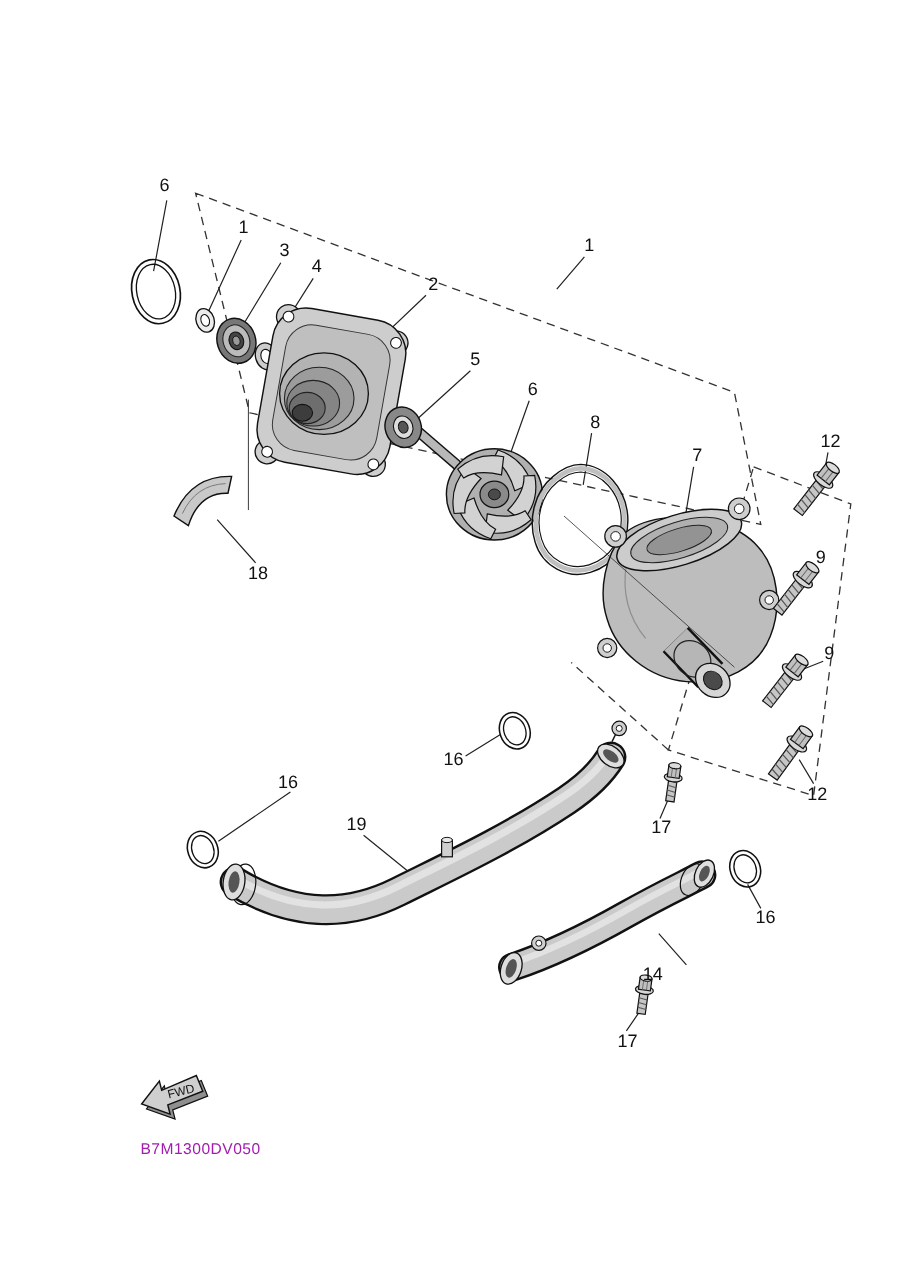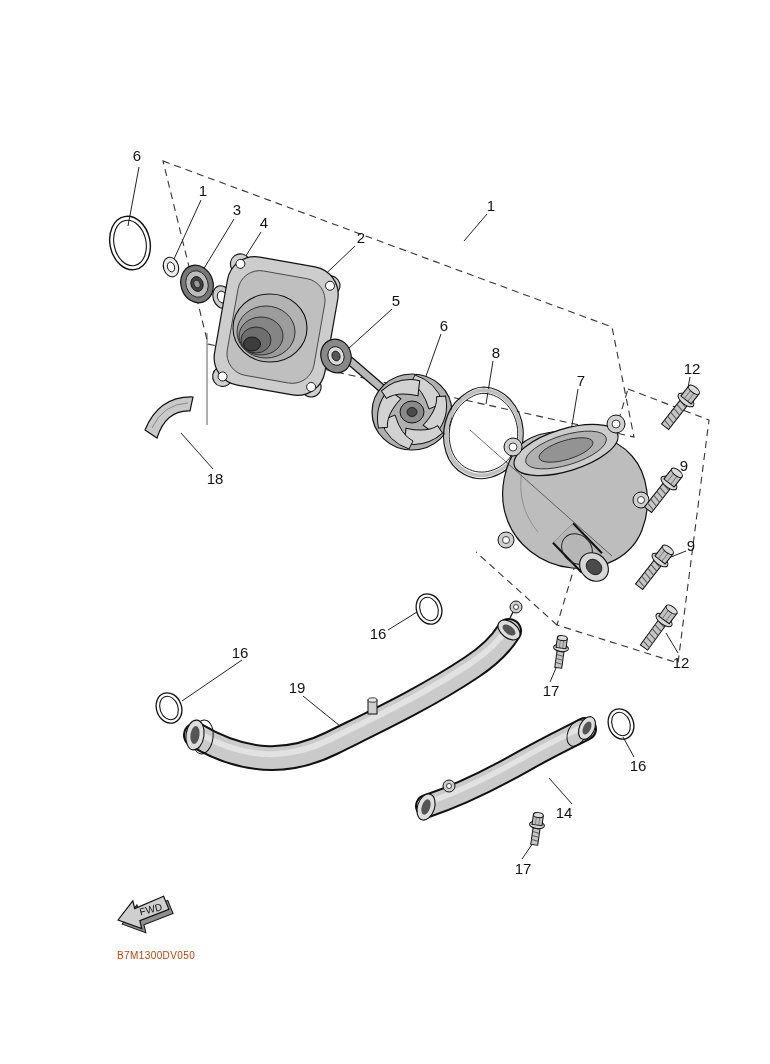--- a/index.html
+++ b/index.html
@@ -6,21 +6,21 @@
   .stage{
     position:relative;width:770px;height:1064px;background:#ffffff;
     font-family:"Liberation Sans","DejaVu Sans",sans-serif;overflow:hidden;
   }
   .diagram-svg{position:absolute;left:0;top:0;}
   .callout{
     position:absolute;transform:translate(-50%,-50%);
     font-size:15px;line-height:1;color:#111;user-select:none;
   }
   .drawing-code{
-    position:absolute;left:117px;top:950px;font-size:10px;color:#c2410c;
+    position:absolute;left:117px;top:950px;font-size:13px;color:#a21caf;
     letter-spacing:0.4px;
   }
 </style>
 </head>
 <body>
 
 <div class="stage">
 
   <svg class="diagram-svg" width="770" height="1064" viewBox="0 0 770 1064">
     <defs>
@@ -241,18 +241,18 @@
   <span class="callout" style="left:692px;top:368px">12</span>
   <span class="callout" style="left:684px;top:465px">9</span>
   <span class="callout" style="left:691px;top:545px">9</span>
   <span class="callout" style="left:215px;top:478px">18</span>
   <span class="callout" style="left:378px;top:633px">16</span>
   <span class="callout" style="left:240px;top:652px">16</span>
   <span class="callout" style="left:297px;top:687px">19</span>
   <span class="callout" style="left:551px;top:690px">17</span>
   <span class="callout" style="left:681px;top:662px">12</span>
   <span class="callout" style="left:638px;top:765px">16</span>
-  <span class="callout" style="left:564px;top:812px">14</span>
+  <span class="callout" style="left:544px;top:812px">14</span>
   <span class="callout" style="left:523px;top:868px">17</span>
 
   <div class="drawing-code">B7M1300DV050</div>
 
 </div>
 
 </body></html>

